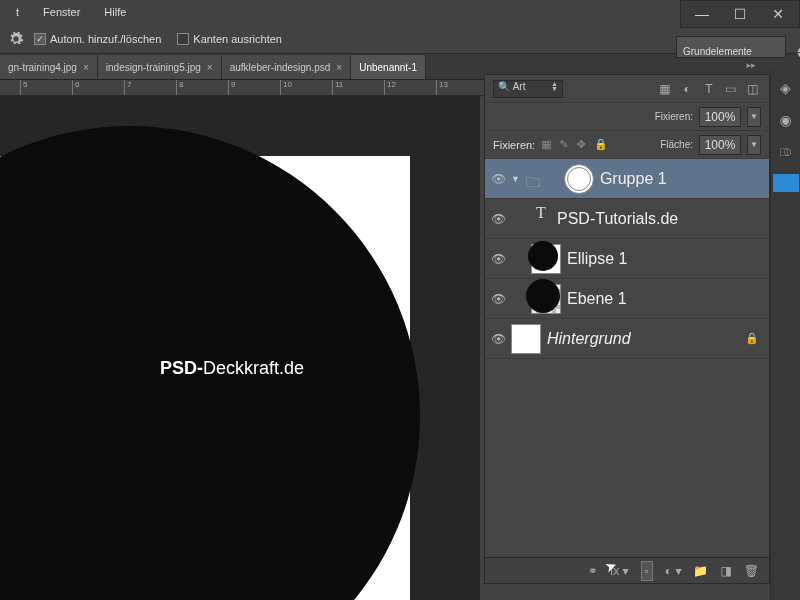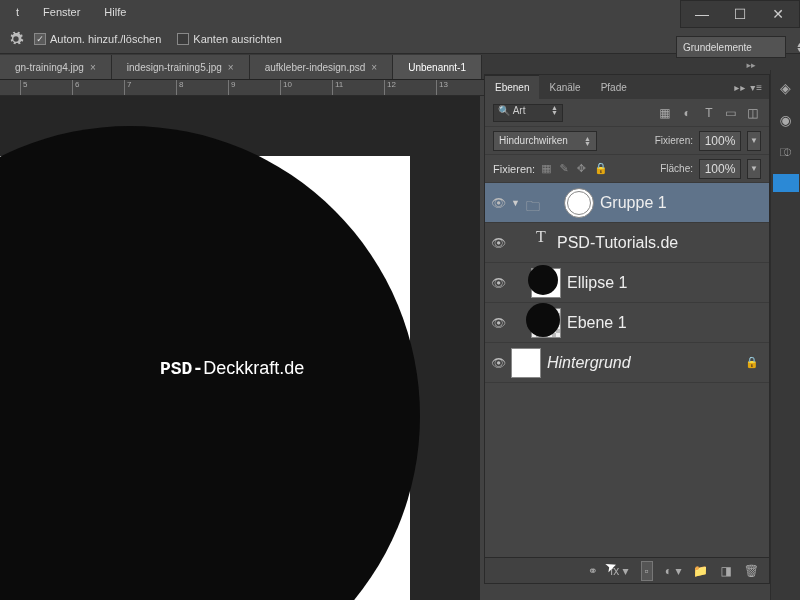--- a/index.html
+++ b/index.html
@@ -5,32 +5,32 @@
   * { margin: 0; padding: 0; box-sizing: border-box; font-family: "Segoe UI", Tahoma, sans-serif; }
   body { width: 800px; height: 600px; background: #424242; color: #ddd; font-size: 11px; overflow: hidden; position: relative; }
   .menubar { height: 24px; background: #424242; display: flex; align-items: center; padding-left: 4px; }
   .menubar span { padding: 0 12px; cursor: default; }
   .window-controls { position: absolute; right: 0; top: 0; display: flex; gap: 12px; background: #3a3a3a; padding: 4px 8px; border: 1px solid #2a2a2a; }
   .window-controls span { width: 26px; height: 18px; display: inline-flex; align-items: center; justify-content: center; font-size: 14px; color: #ccc; }
   .optionsbar { height: 30px; background: #424242; display: flex; align-items: center; padding: 0 8px; border-bottom: 1px solid #2a2a2a; }
   .gear { width: 16px; height: 16px; margin-right: 10px; }
   .checkbox { width: 12px; height: 12px; border: 1px solid #888; background: #5a5a5a; margin-right: 4px; display: inline-flex; align-items: center; justify-content: center; font-size: 9px; color: #ddd; }
   .opt-label { margin-right: 16px; }
-  .preset { position: absolute; right: 14px; top: 36px; width: 110px; height: 22px; background: #535353; border: 1px solid #2a2a2a; display: flex; align-items: center; padding: 0 6px; justify-content: space-between; font-size: 10px; gap: 44px; }
+  .preset { position: absolute; right: 14px; top: 36px; width: 110px; height: 22px; background: #535353; border: 1px solid #2a2a2a; display: flex; align-items: flex-end; padding: 0 6px; justify-content: space-between; font-size: 10px; gap: 44px; }
   .tabbar { height: 26px; background: #393939; display: flex; align-items: end; padding-left: 0; border-bottom: 1px solid #222; }
-  .tab { height: 24px; background: #494949; padding: 0 15px; display: flex; align-items: center; gap: 6px; border-right: 1px solid #2a2a2a; color: #ccc; font-size: 10px; }
+  .tab { height: 24px; background: #494949; padding: 0 8px; display: flex; align-items: center; gap: 6px; border-right: 1px solid #2a2a2a; color: #ccc; font-size: 10px; }
   .tab.active { background: #535353; color: #fff; }
   .tab .close { color: #aaa; font-size: 10px; }
   .ruler { height: 16px; background: #424242; border-bottom: 1px solid #2a2a2a; position: relative; overflow: hidden; }
   .tick { position: absolute; top: 0; height: 16px; border-left: 1px solid #777; font-size: 8px; color: #aaa; padding-left: 2px; }
   .canvas-wrap { position: absolute; left: 0; top: 96px; width: 480px; height: 504px; background: #262626; overflow: hidden; }
   .artboard { position: absolute; left: 0; top: 60px; width: 410px; height: 500px; background: #fff; }
   .circle { position: absolute; left: -160px; top: -30px; width: 580px; height: 580px; border-radius: 50%; background: #0b0b0b; }
   .logo-text { position: absolute; left: 160px; top: 262px; color: #fff; font-size: 18px; font-family: Arial, sans-serif; }
-  .logo-text b { font-weight: 900; font-family: Liberation Mono, monospace; }
+  .logo-text b { font-weight: 900; }
   
   .panels-strip { position: absolute; right: 0; top: 70px; width: 30px; height: 530px; background: #383838; border-left: 1px solid #2c2c2c; display: flex; flex-direction: column; align-items: center; padding-top: 8px; gap: 12px; }
   .strip-ic { width: 20px; height: 20px; display: flex; align-items: center; justify-content: center; color: #aaa; font-size: 14px; }
   .strip-ic.blue { background: #2b89d6; width: 26px; height: 18px; }
   
   .layers-panel { position: absolute; right: 30px; top: 74px; width: 286px; height: 510px; background: #454545; border: 1px solid #2a2a2a; display: flex; flex-direction: column; }
   .panel-tabs { height: 24px; background: #383838; display: flex; align-items: center; }
   .panel-tab { padding: 0 10px; height: 24px; display: flex; align-items: center; color: #bbb; font-size: 10px; }
   .panel-tab.active { background: #454545; color: #eee; border-top: 1px solid #2a2a2a; }
   .panel-menu { margin-left: auto; padding: 0 6px; color: #aaa; font-size: 10px; letter-spacing: 1px; }
@@ -137,43 +137,33 @@
 
 <div class="panel-collapse">▸▸</div>
 <div class="panels-strip">
   <div class="strip-ic">◈</div>
   <div class="strip-ic">◉</div>
   <div class="strip-ic" style="font-size:11px">⎄</div>
   <div class="strip-ic blue"></div>
 </div>
 
 <div class="layers-panel">
-  <div class="panel-tabs">
-    <div class="panel-tab active">Ebenen</div>
-    <div class="panel-tab">Kanäle</div>
-    <div class="panel-tab">Pfade</div>
-    <div class="panel-menu">▸▸ ▾≡</div>
-  </div>
 
   <div class="panel-row">
     <div class="filter-inp">🔍 <span>Art</span> <span style="position:absolute;right:4px" class="stacked">▲<br>▼</span></div>
     <div class="ic-row">
       <span class="ic-sm">▦</span>
       <span class="ic-sm">◐</span>
       <span class="ic-sm">T</span>
       <span class="ic-sm">▭</span>
       <span class="ic-sm">◫</span>
     </div>
   </div>
 
   <div class="panel-row">
-    <div class="blend">
-        <span>Hindurchwirken</span>
-        <span class="stacked">▲<br>▼</span>
-      </div>
     <span class="row-label">Fixieren:</span>
     <div class="num-fld">100%</div>
     <div class="arrow-btn">▼</div>
   </div>
 
   <div class="panel-row">
     <span>Fixieren:</span>
     <div class="lock-icons">
       <span>▦</span>
       <span>✎</span>

